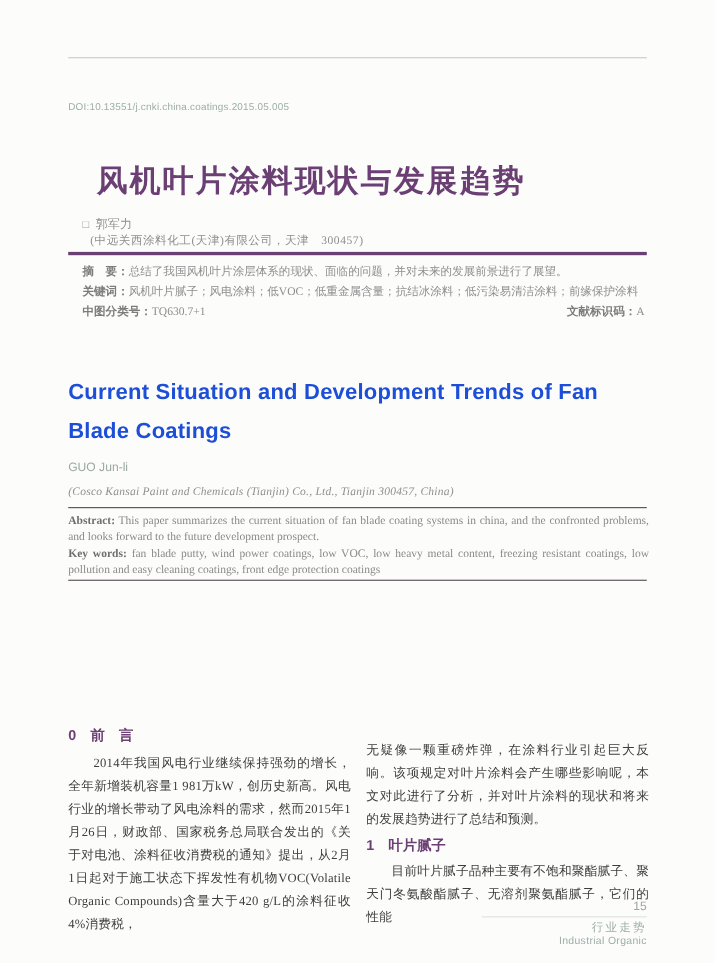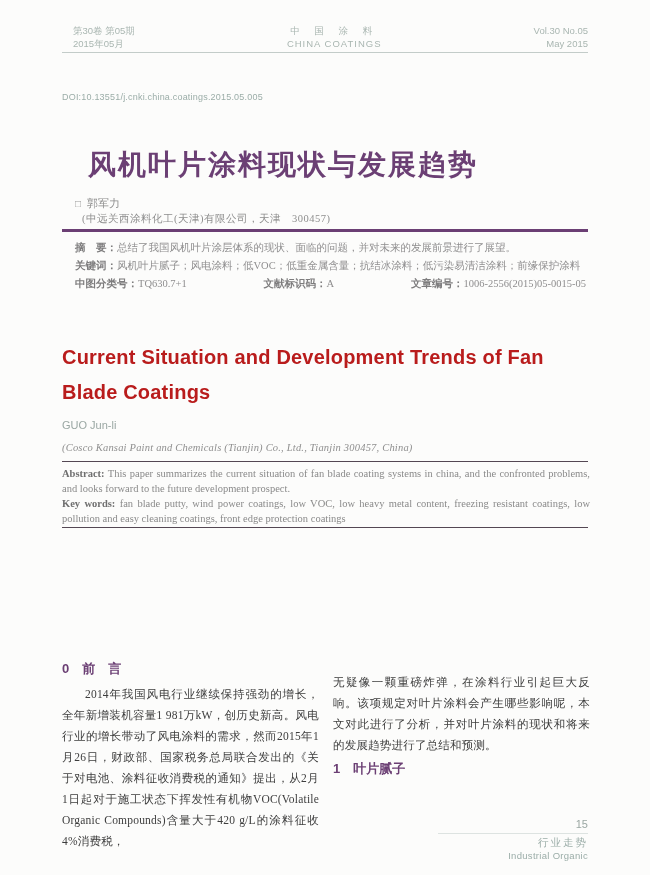--- a/index.html
+++ b/index.html
@@ -63,21 +63,21 @@
     color:#8f8e8f;font-size:10.5px;line-height:18px;
   }
   .meta-label{font-weight:bold;color:#7d7c7d;}
   .meta-row.spread{
     display:flex;justify-content:space-between;padding-right:2px;
   }
 
   
   .title-en{
     position:absolute;top:340px;left:62px;width:540px;margin:0;
-    color:#b91c1c;
+    color:#1d4ed8;
     font-family:"Liberation Sans", sans-serif;
     font-weight:bold;font-size:20px;line-height:35px;letter-spacing:0.2px;
   }
   .author-en{
     position:absolute;top:419px;left:62px;
     color:#9aa7a3;font-family:"Liberation Sans", sans-serif;font-size:11px;
   }
   .affil-en{
     position:absolute;top:442px;left:62px;
     color:#8f8f8f;font-style:italic;font-size:10.5px;letter-spacing:0.2px;
@@ -121,34 +121,20 @@
   .page-num{color:#9aa7a3;font-size:11px;}
   .footer-rule{width:150px;height:1px;background:#dde3e1;margin:3px 0 2px auto;}
   .footer-cn{color:#9bada8;font-size:10.5px;letter-spacing:2px;}
   .footer-en{color:#9bada8;font-size:9.5px;letter-spacing:0.3px;}
 </style>
 </head>
 <body>
 
 <div class="page">
 
-  <div class="header">
-    <div class="h-left">
-      <div>第30卷 第05期</div>
-      <div>2015年05月</div>
-    </div>
-    <div class="h-center">
-      <div class="jcn">中 国 涂 料</div>
-      <div class="jen">CHINA COATINGS</div>
-    </div>
-    <div class="h-right">
-      <div>Vol.30 No.05</div>
-      <div>May 2015</div>
-    </div>
-  </div>
   <div class="header-rule"></div>
   <div class="doi">DOI:10.13551/j.cnki.china.coatings.2015.05.005</div>
 
   <h1 class="title-cn">风机叶片涂料现状与发展趋势</h1>
 
   <div class="author-row">
     <span class="marker">□</span><span>郭军力</span>
   </div>
   <div class="affil-cn">(中远关西涂料化工(天津)有限公司，天津　300457)</div>
 
@@ -157,21 +143,20 @@
   <div class="meta">
     <div class="meta-row">
       <span class="meta-label">摘　要：</span><span>总结了我国风机叶片涂层体系的现状、面临的问题，并对未来的发展前景进行了展望。</span>
     </div>
     <div class="meta-row">
       <span class="meta-label">关键词：</span><span>风机叶片腻子；风电涂料；低VOC；低重金属含量；抗结冰涂料；低污染易清洁涂料；前缘保护涂料</span>
     </div>
     <div class="meta-row spread">
       <span><span class="meta-label">中图分类号：</span><span>TQ630.7+1</span></span>
       <span><span class="meta-label">文献标识码：</span><span>A</span></span>
-      <span><span class="meta-label">文章编号：</span><span>1006-2556(2015)05-0015-05</span></span>
     </div>
   </div>
 
   <h2 class="title-en">Current Situation and Development Trends of Fan Blade Coatings</h2>
   <div class="author-en">GUO Jun-li</div>
   <div class="affil-en">(Cosco Kansai Paint and Chemicals (Tianjin) Co., Ltd., Tianjin 300457, China)</div>
 
   <div class="dark-rule rule-abs-top"></div>
   <div class="en-meta">
     <p>
@@ -186,20 +171,21 @@
   <div class="dark-rule rule-abs-bottom"></div>
 
   <div class="columns">
     <div class="col">
       <h3 class="sec-head">0　前　言</h3>
       <p class="body-par indent">2014年我国风电行业继续保持强劲的增长，全年新增装机容量1 981万kW，创历史新高。风电行业的增长带动了风电涂料的需求，然而2015年1月26日，财政部、国家税务总局联合发出的《关于对电池、涂料征收消费税的通知》提出，从2月1日起对于施工状态下挥发性有机物VOC(Volatile Organic Compounds)含量大于420 g/L的涂料征收4%消费税，</p>
     </div>
     <div class="col col-right">
       <p class="body-par">无疑像一颗重磅炸弹，在涂料行业引起巨大反响。该项规定对叶片涂料会产生哪些影响呢，本文对此进行了分析，并对叶片涂料的现状和将来的发展趋势进行了总结和预测。</p>
       <h3 class="sec-head">1　叶片腻子</h3>
+      <p class="body-par indent">目前叶片腻子品种主要有不饱和聚酯腻子、聚天门冬氨酸酯腻子、无溶剂聚氨酯腻子，它们的性能</p>
     </div>
   </div>
 
   <div class="footer">
     <div class="page-num">15</div>
     <div class="footer-rule"></div>
     <div class="footer-cn">行业走势</div>
     <div class="footer-en">Industrial Organic</div>
   </div>
 

